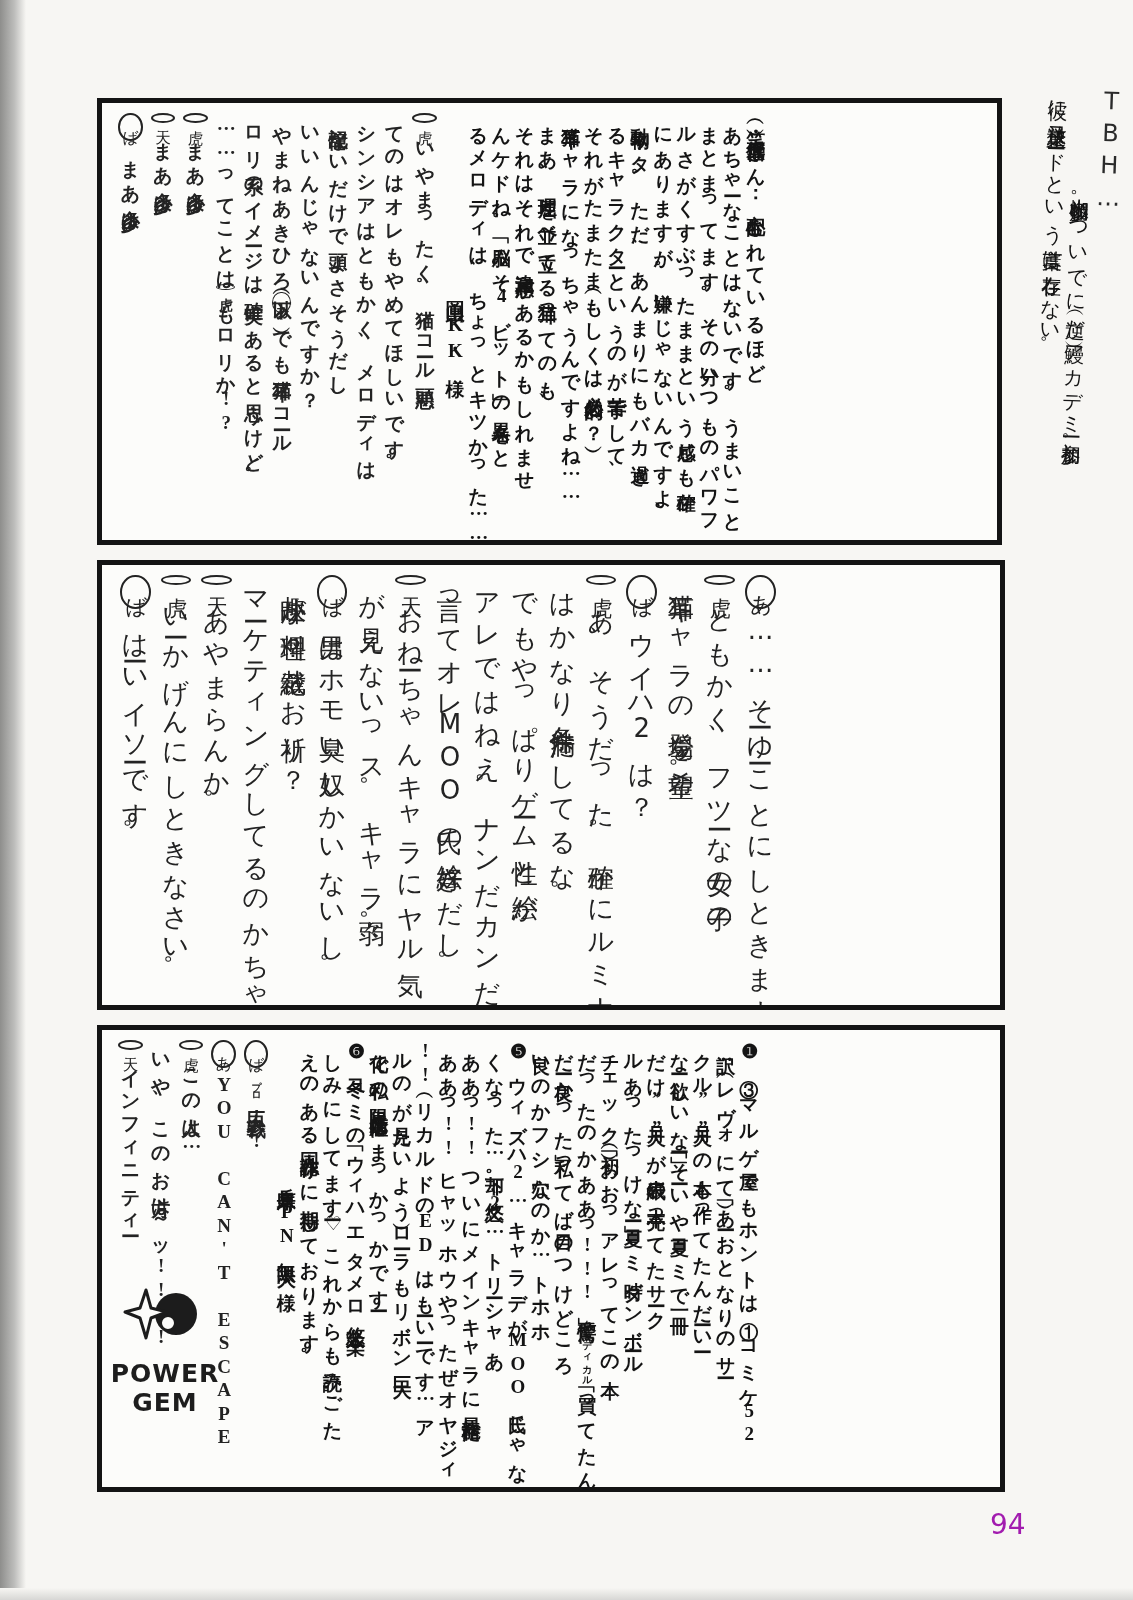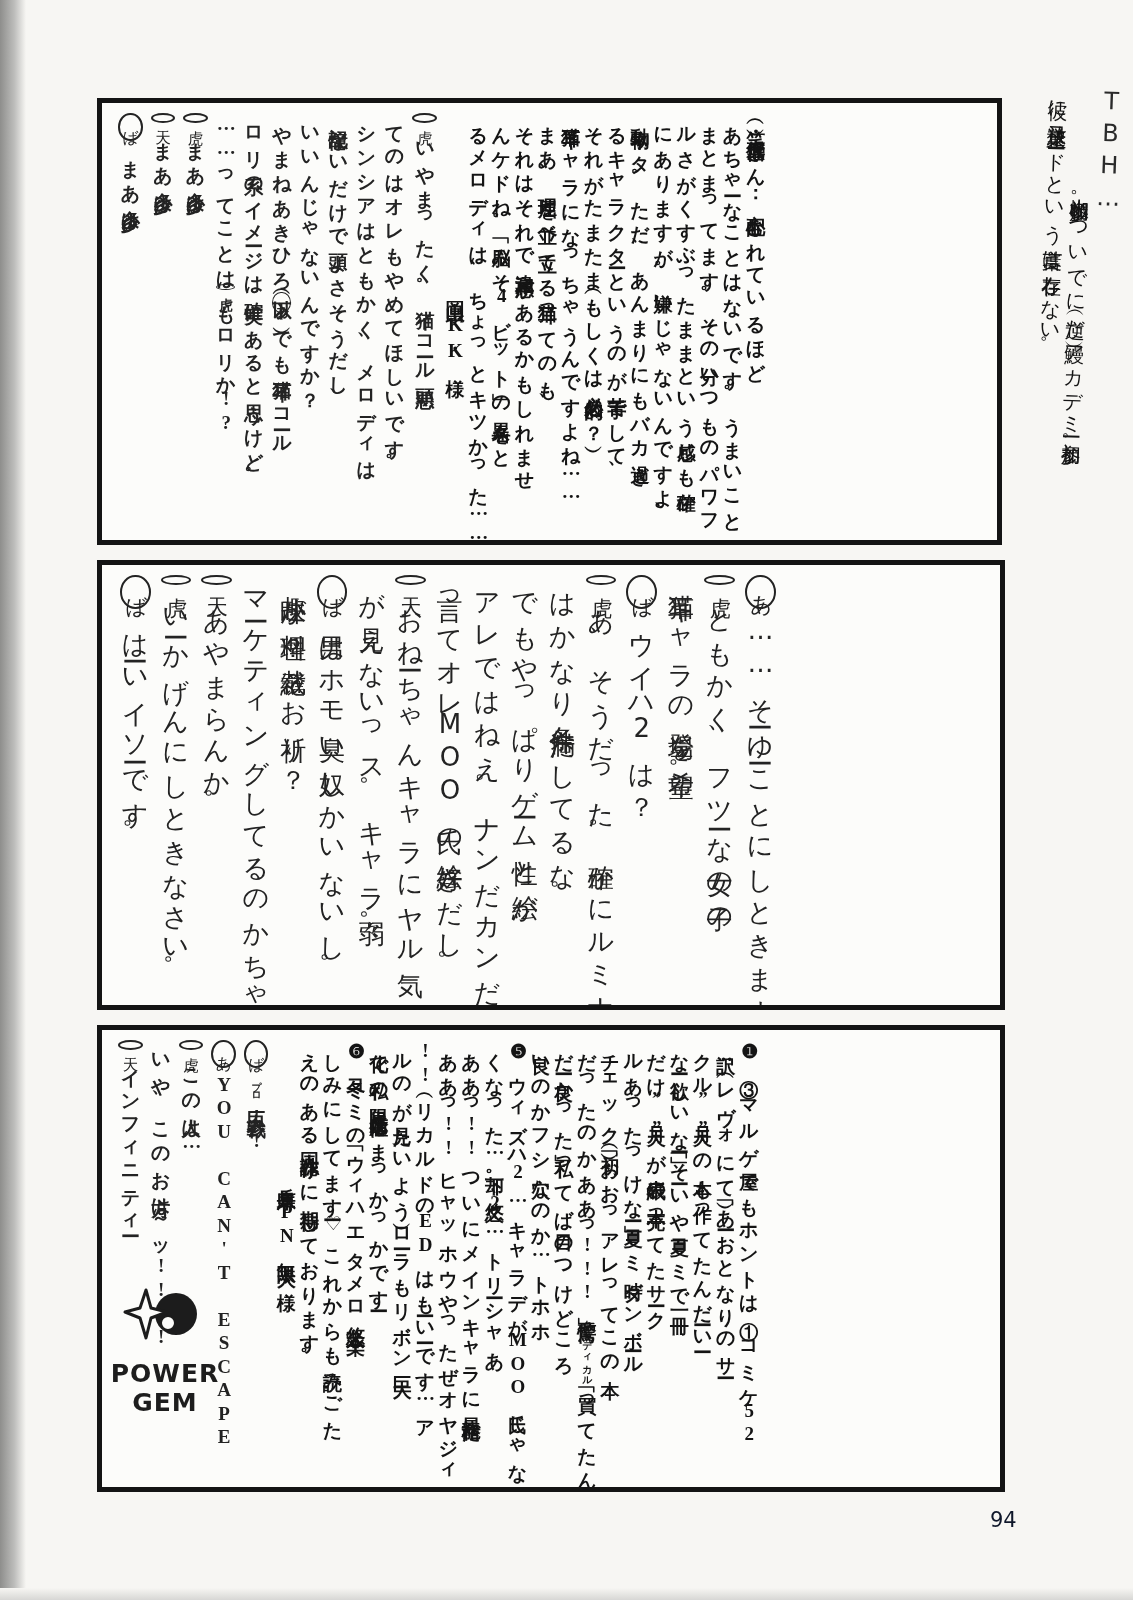--- a/index.html
+++ b/index.html
@@ -49,21 +49,21 @@
   #margin-note .mn-head{font-size:24px;letter-spacing:4px;margin:0 4px;}
   #margin-note .col{font-size:20px;letter-spacing:1px;margin:0 4px;
     font-family:"DejaVu Sans",sans-serif;font-weight:400;}
   #margin-note .col:first-of-type{padding-top:96px;}
   
   #doodle{position:absolute;left:8px;top:252px;width:110px;
     writing-mode:horizontal-tb;text-align:center;color:#1d1d1d;}
   #doodle .cap{font-family:"DejaVu Sans",sans-serif;font-size:25px;font-weight:700;
     letter-spacing:1px;line-height:1.15;}
   
-  #page-number{position:absolute;left:990px;top:1508px;font-size:21px;color:#0f172a;
+  #page-number{position:absolute;left:990px;top:1508px;font-size:28px;color:#a21caf;
     font-family:"DejaVu Sans",sans-serif;}
 </style>
 </head>
 <body>
 
 <div class="scan-edge-left"></div>
 <div class="scan-edge-bottom"></div>
 
 <div id="margin-note">
   <p class="mn-head">TBH…</p>

